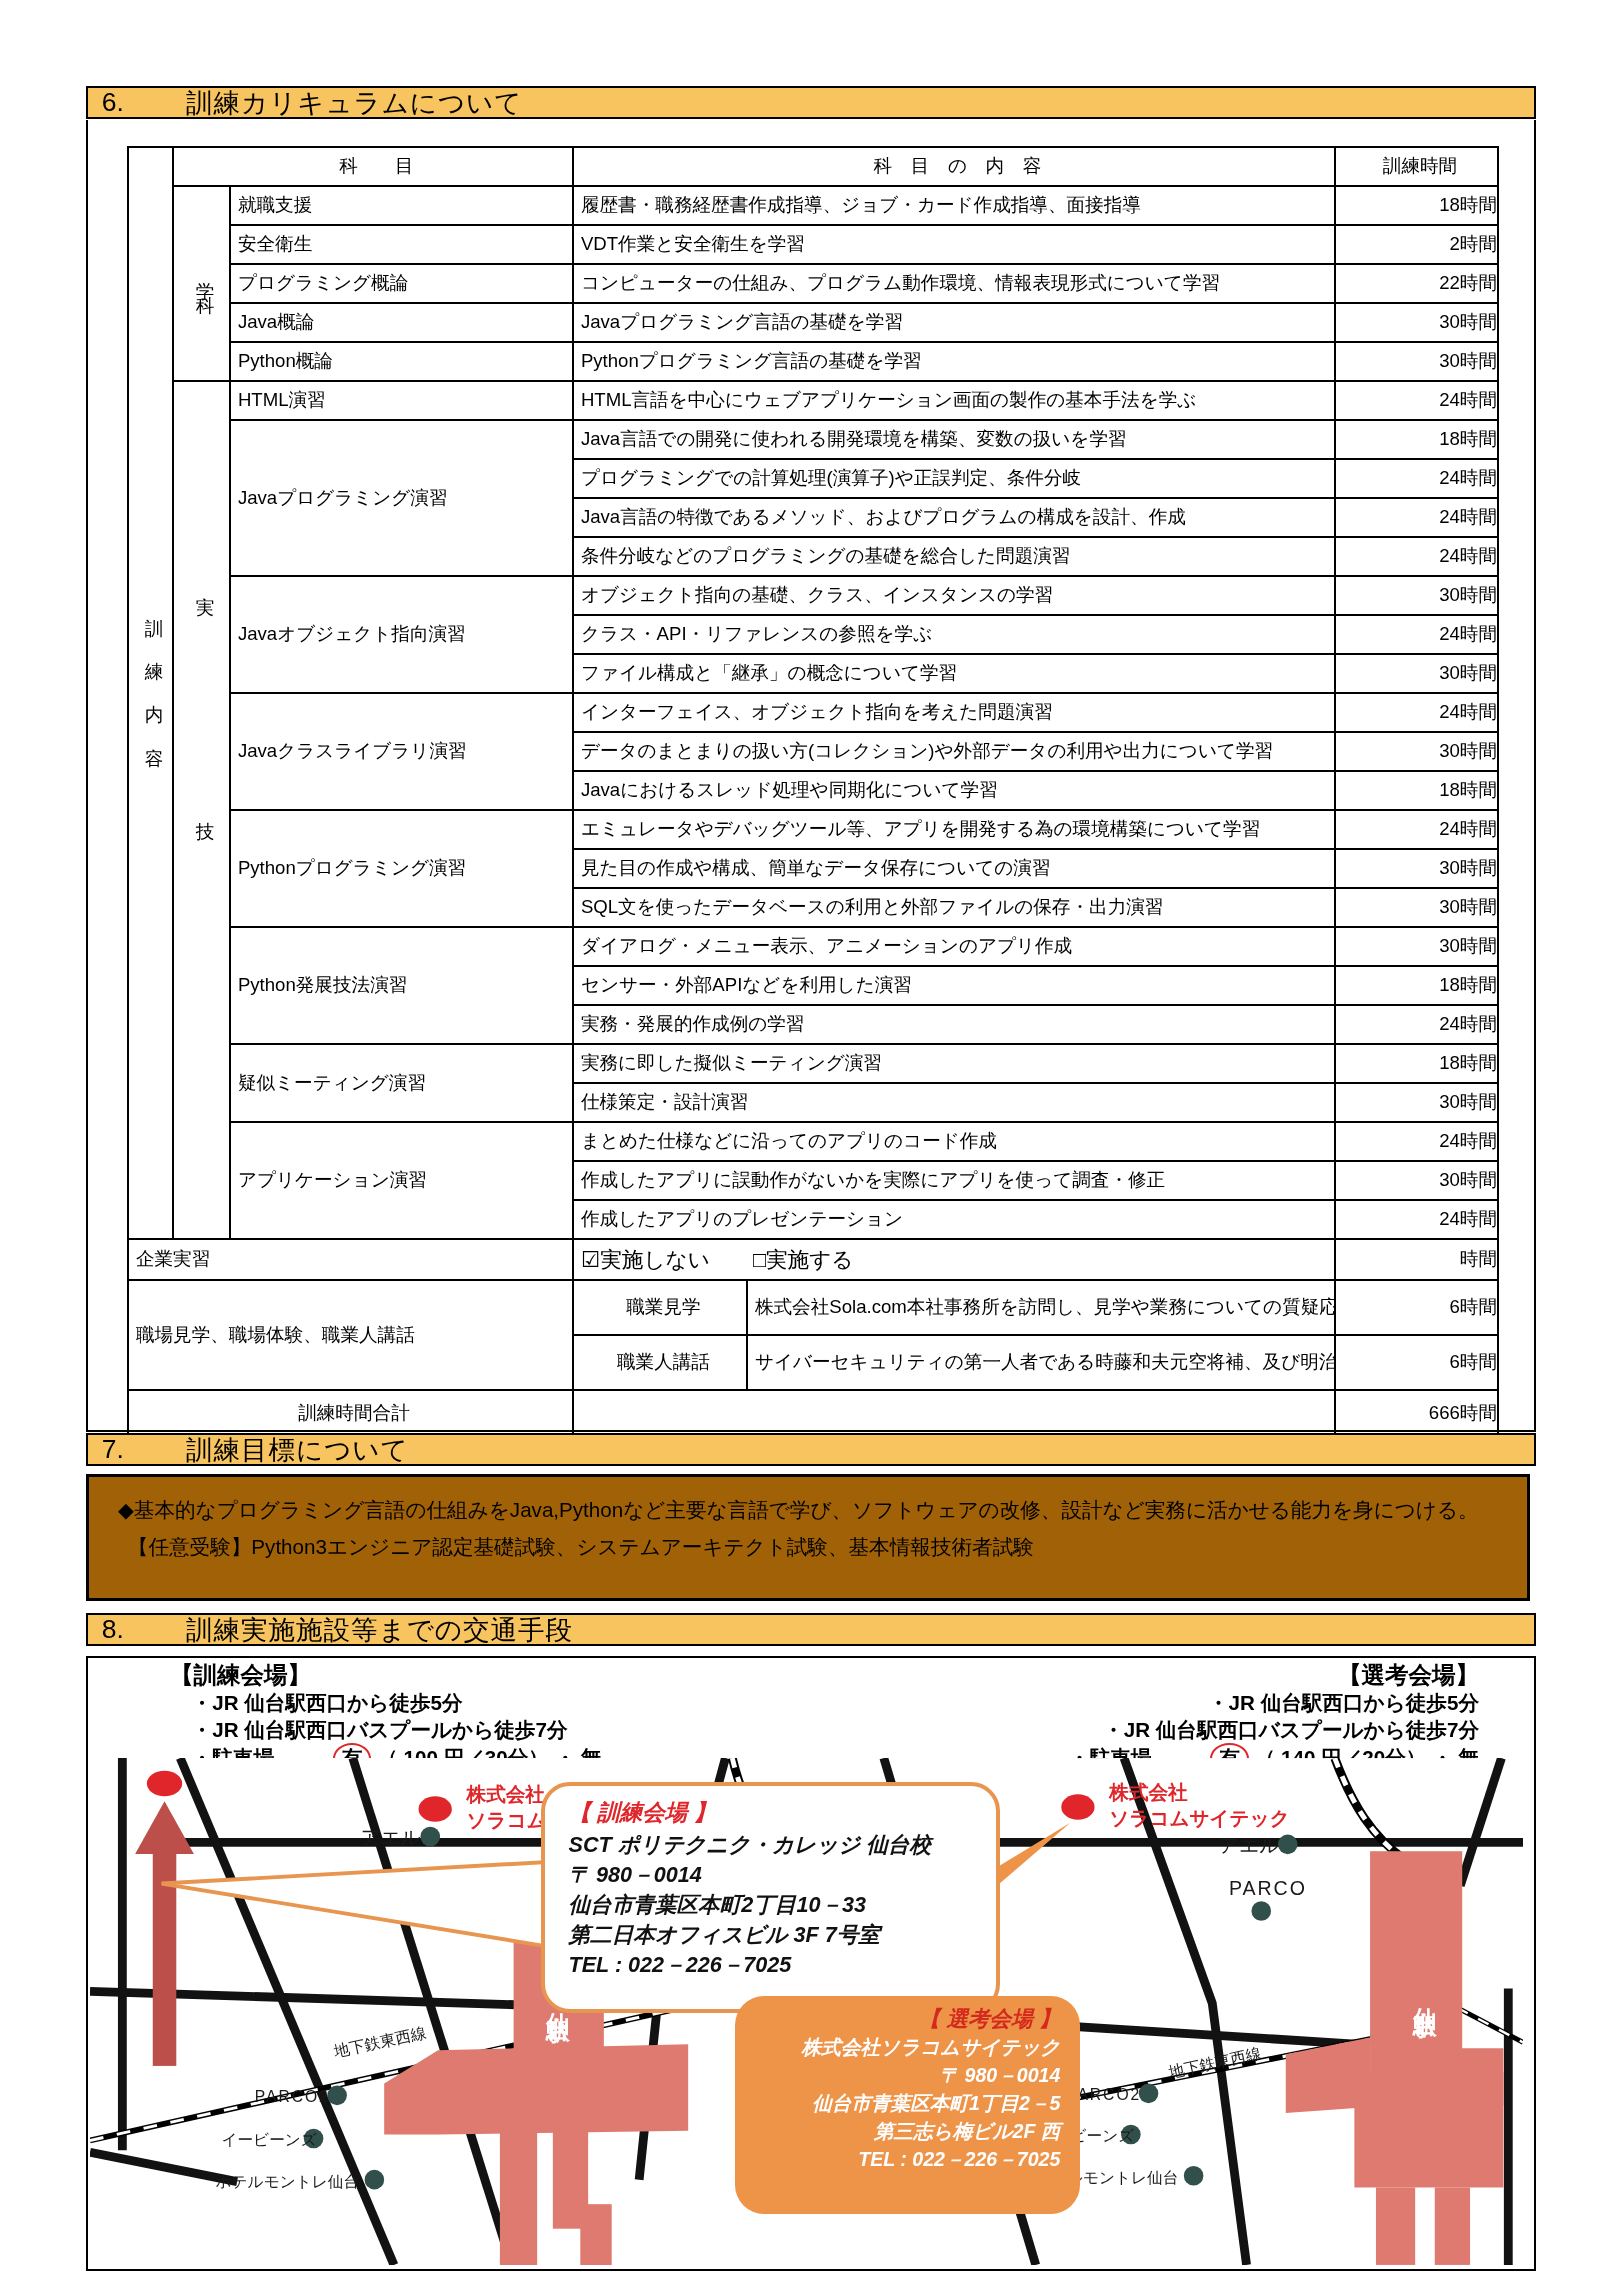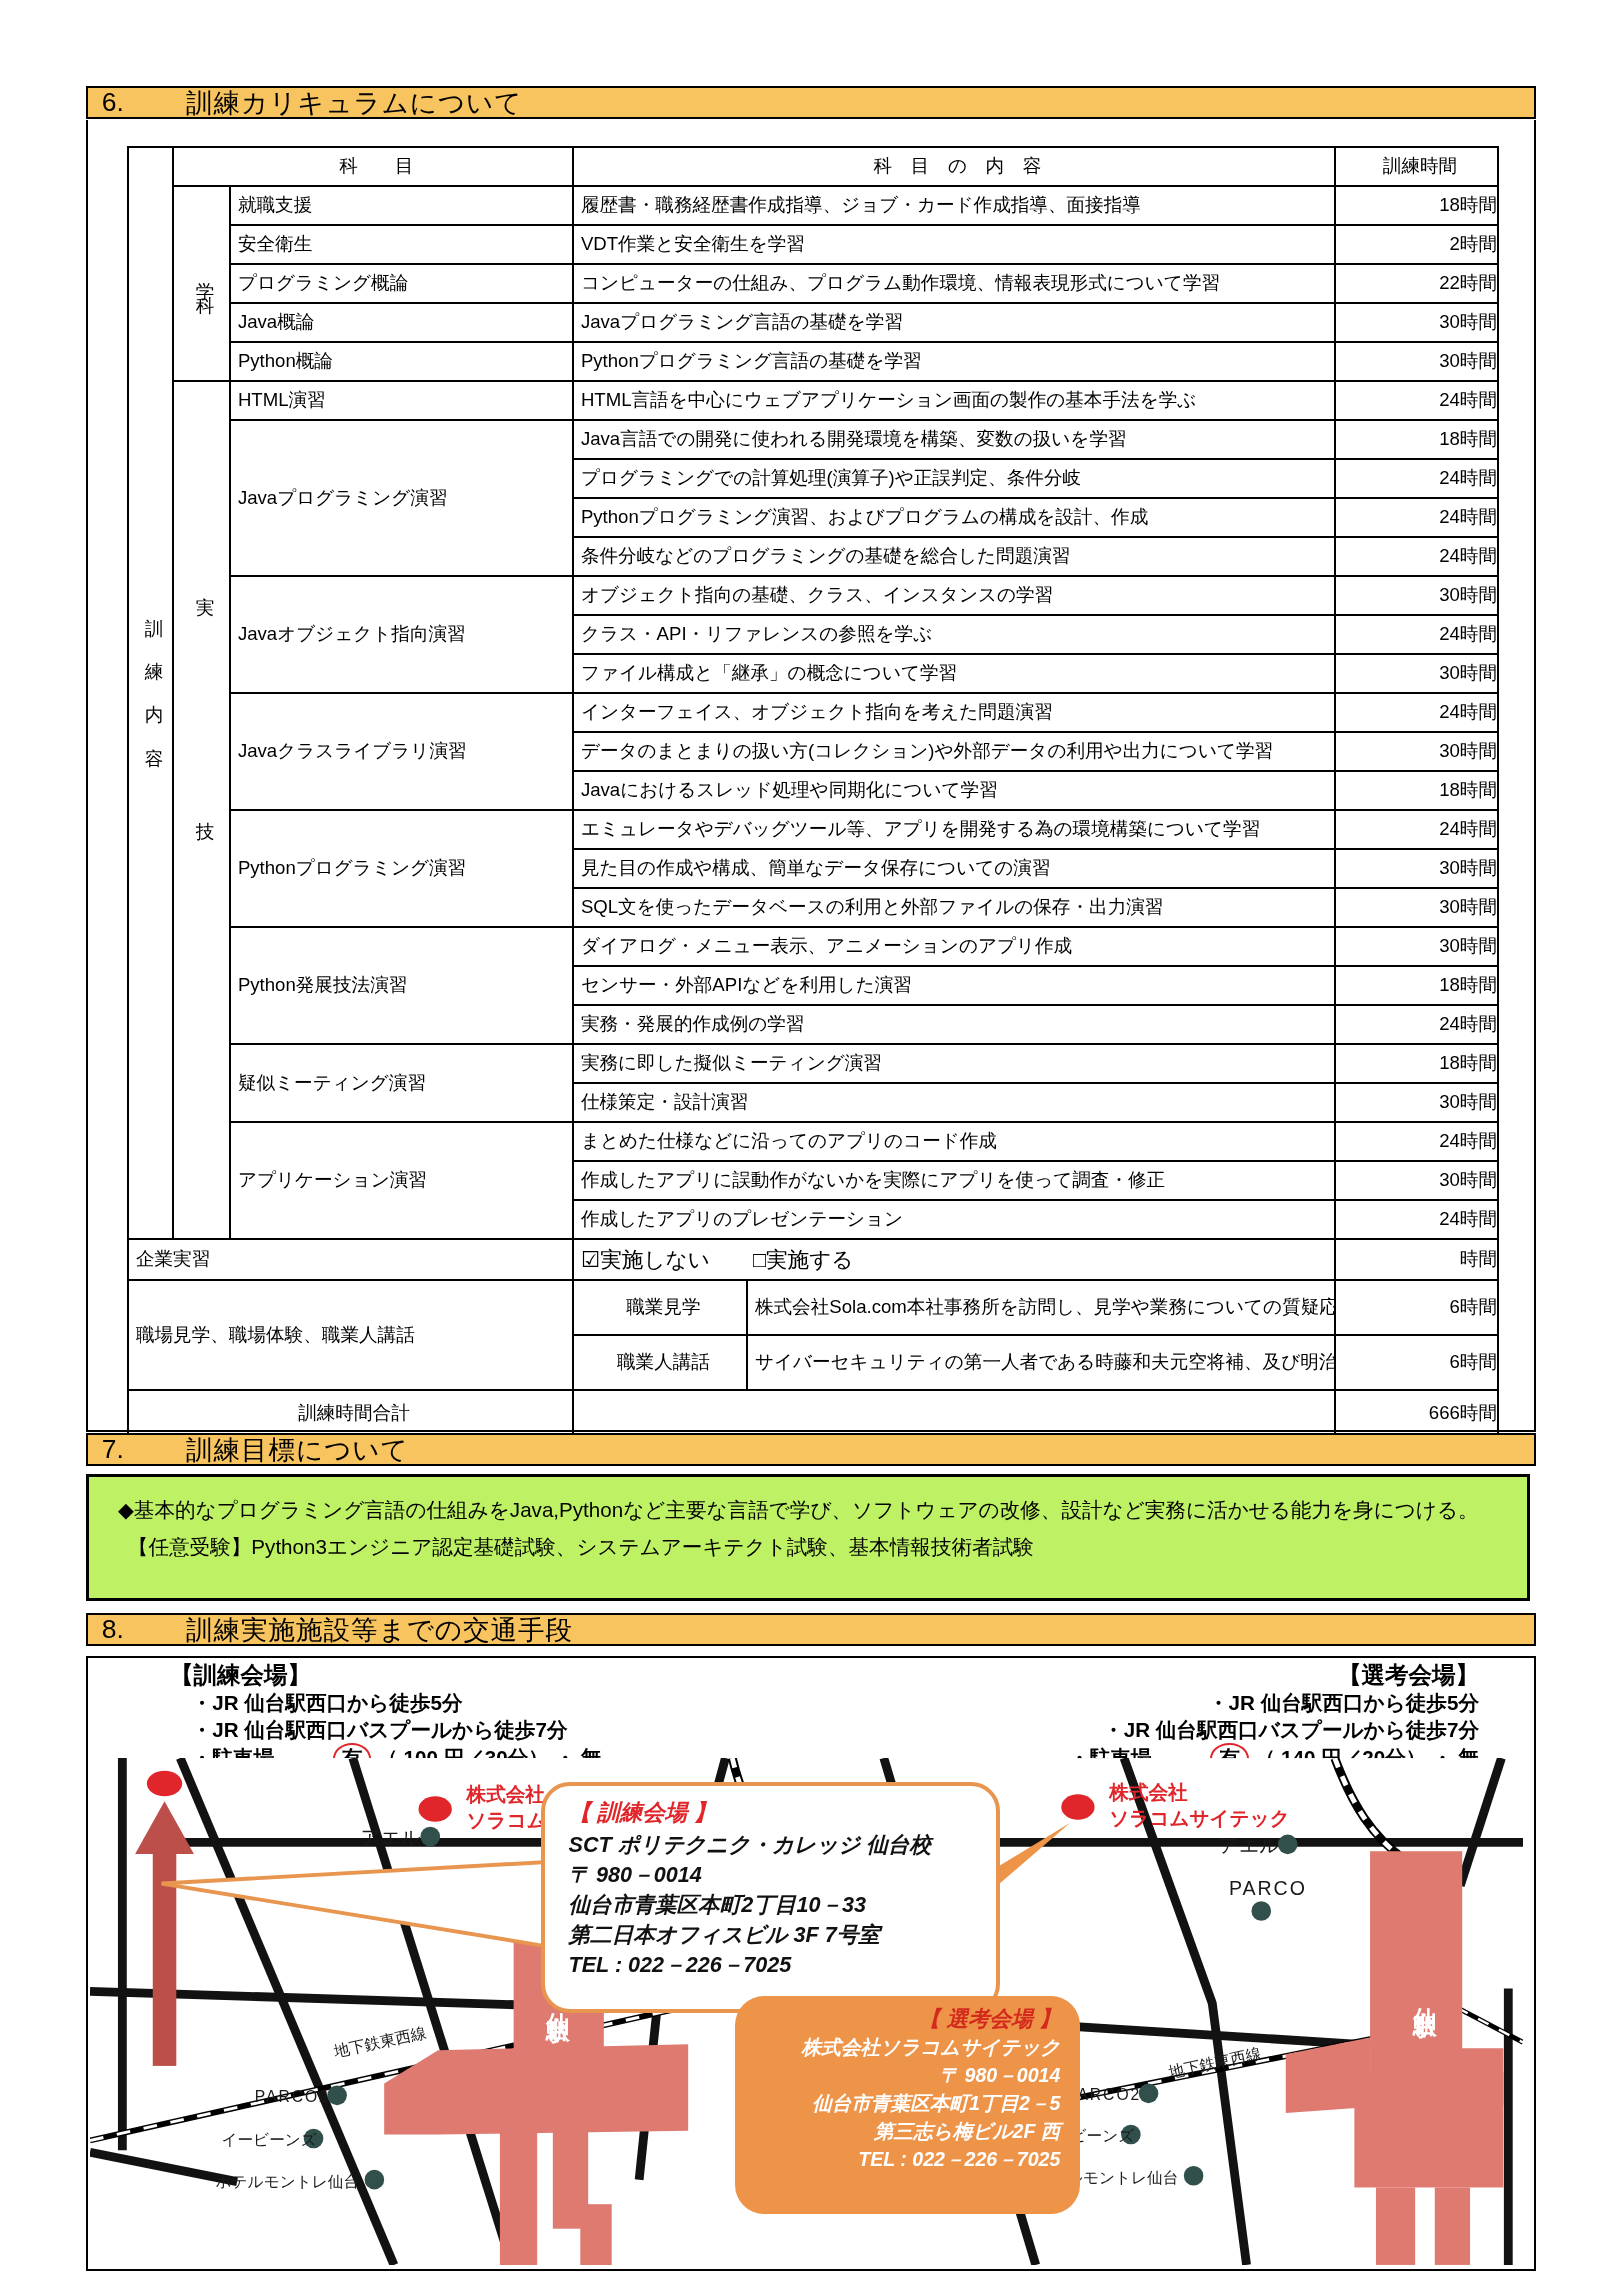--- a/index.html
+++ b/index.html
@@ -23,21 +23,21 @@
   td.sm{font-size:14.7px;white-space:normal;line-height:1.3;padding:2px 5.9px;}
   td.sub{text-align:center;font-size:21.6px;padding:0;}
   td.bl{font-size:22.5px;padding-left:69px;}
   td.bl2{font-size:22.5px;padding-left:21.6px;}
   td.tot{font-size:23.5px;text-align:center;padding:0;}
   .vert{writing-mode:vertical-rl;text-orientation:upright;display:inline-block;}
   .ls-side{letter-spacing:43px;}
   .ls-g1{letter-spacing:13.7px;}
   .ls-g2{letter-spacing:225px;}
   #sec7-box{position:absolute;left:86px;top:1474px;width:1444px;height:127px;
-            border:3.9px solid #000;background:#bef264;font-size:20.6px;line-height:37px;
+            border:3.9px solid #000;background:#a16207;font-size:20.6px;line-height:37px;
             padding:13.7px 0 0 29px;box-sizing:border-box;}
   #sec8-body{position:absolute;left:86px;top:1656px;width:1446px;height:611px;
              border:2.9px solid #000;background:#fff;}
   .tcol{position:absolute;top:3.9px;font-weight:bold;font-size:20.6px;line-height:26.5px;}
   .tcol .t{font-size:23.5px;margin-bottom:2px;}
   .tcol .bullet{padding-left:21.6px;}
   .tcol .note{padding-left:127px;}
   .circ{display:inline-block;border:2.9px solid #E0262A;border-radius:50%;
         padding:0 6.9px 1px 6.9px;margin:0 5.9px 0 59px;}
   #maps{position:absolute;left:0px;top:100px;width:1440px;height:507px;}
@@ -120,21 +120,21 @@
       <tr>
             <td class="s" rowspan="4">Javaプログラミング演習</td>
             <td colspan="2">Java言語での開発に使われる開発環境を構築、変数の扱いを学習</td>
             <td class="h">18時間</td>
           </tr>
       <tr>
             <td colspan="2">プログラミングでの計算処理(演算子)や正誤判定、条件分岐</td>
             <td class="h">24時間</td>
           </tr>
       <tr>
-            <td colspan="2">Pythonプログラミング演習、およびプログラムの構成を設計、作成</td>
+            <td colspan="2">Java言語の特徴であるメソッド、およびプログラムの構成を設計、作成</td>
             <td class="h">24時間</td>
           </tr>
       <tr>
             <td colspan="2">条件分岐などのプログラミングの基礎を総合した問題演習</td>
             <td class="h">24時間</td>
           </tr>
       <tr>
             <td class="s" rowspan="3">Javaオブジェクト指向演習</td>
             <td colspan="2">オブジェクト指向の基礎、クラス、インスタンスの学習</td>
             <td class="h">30時間</td>

